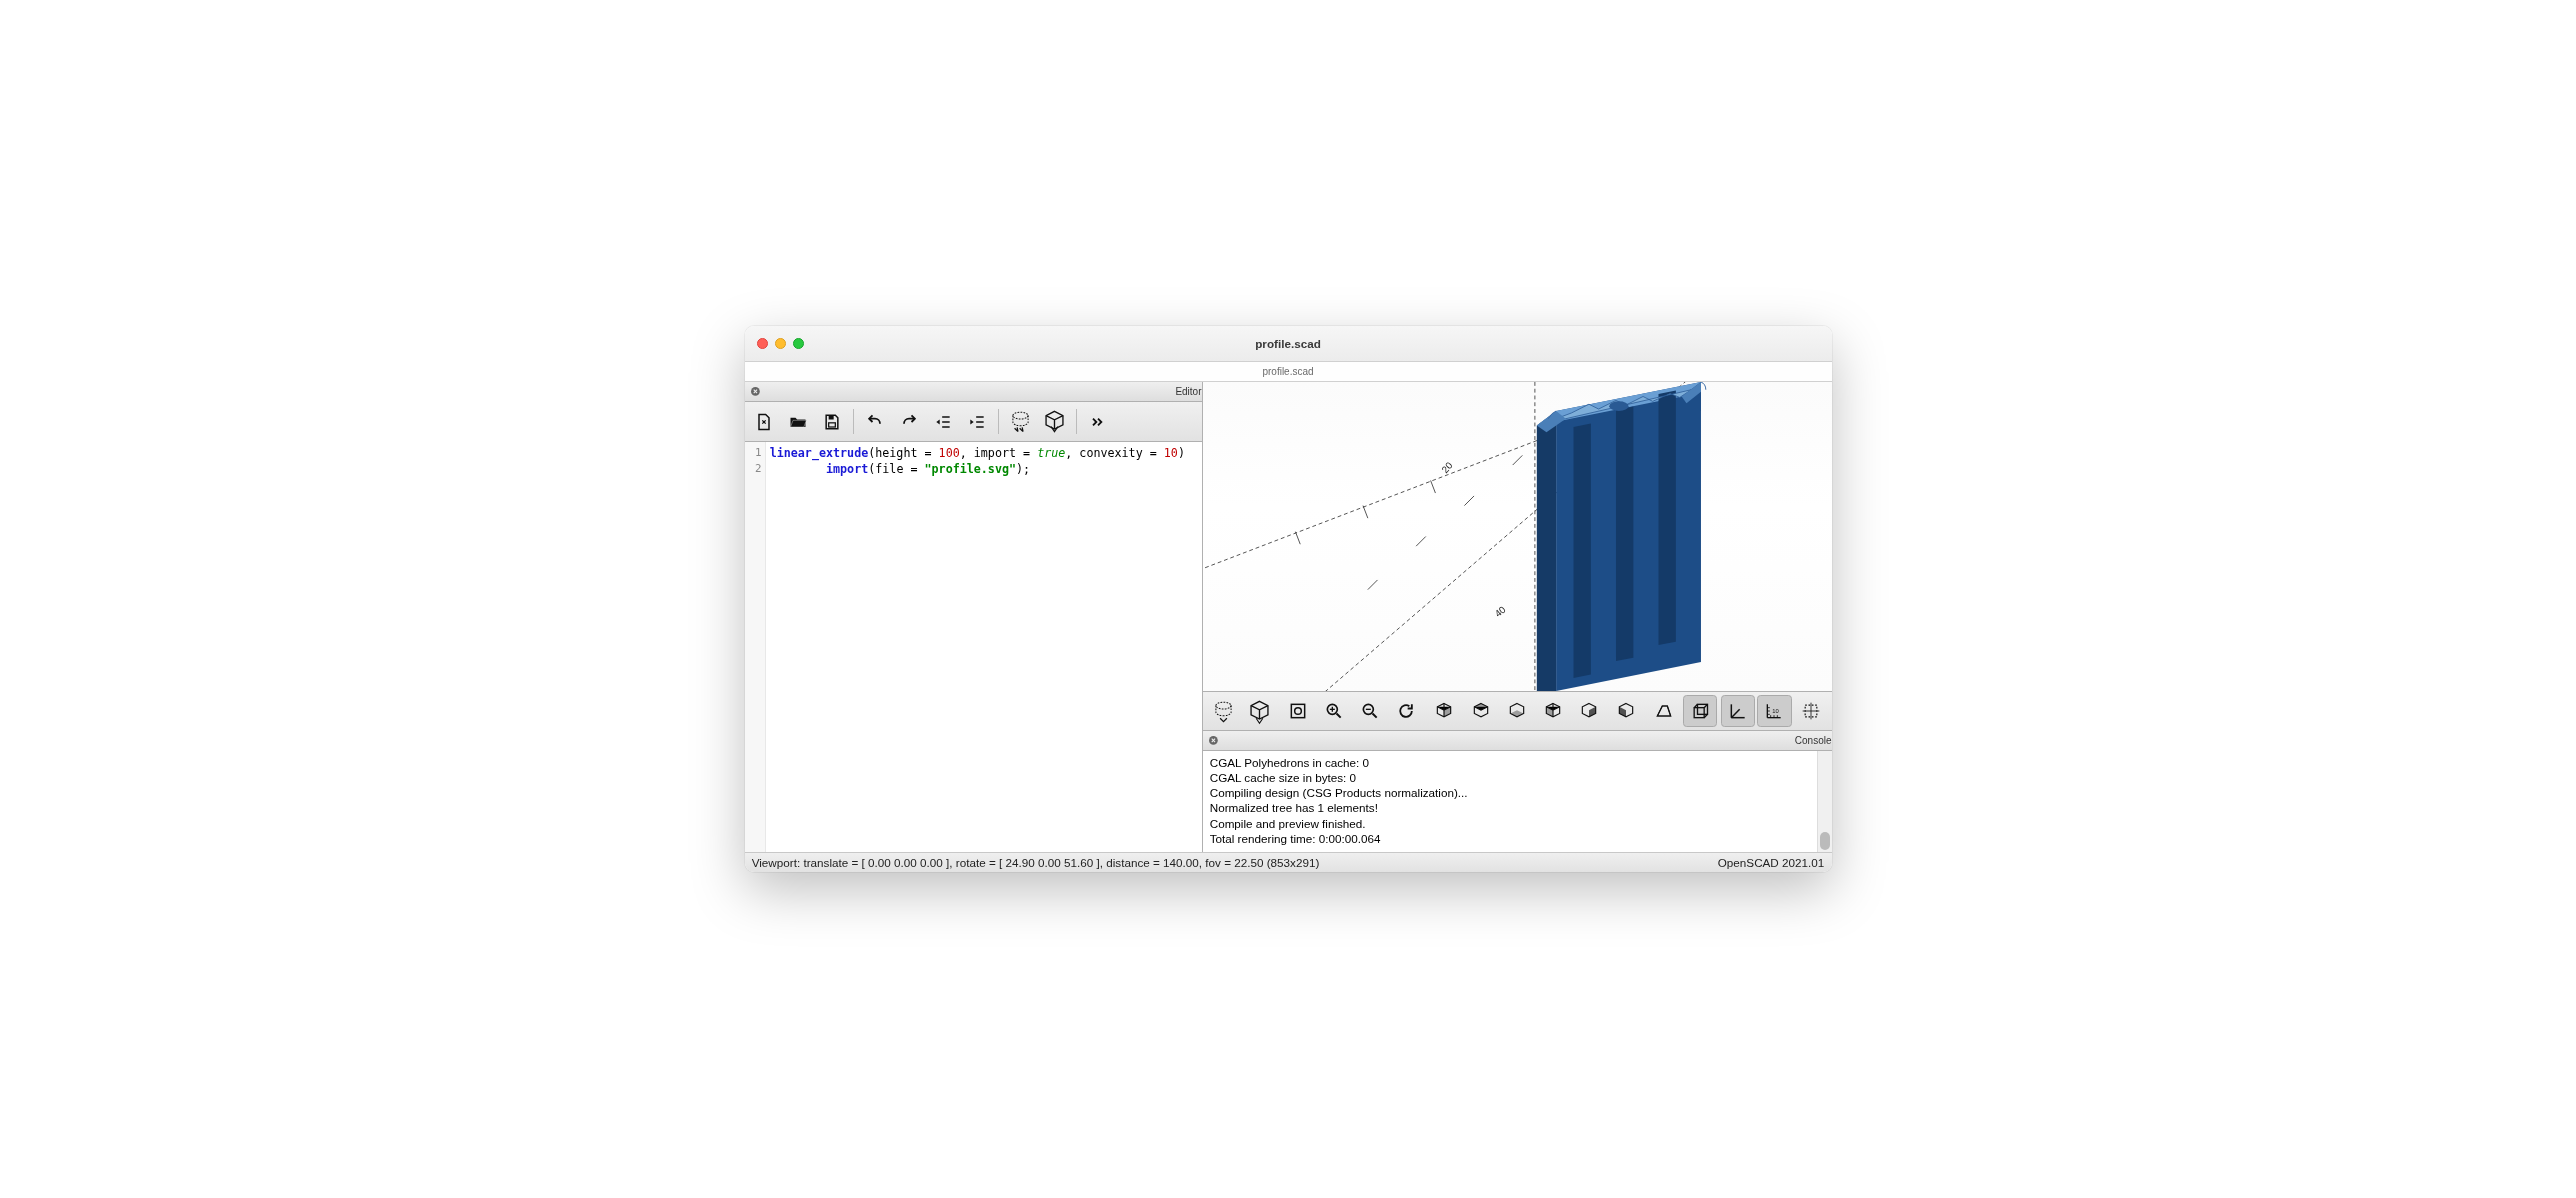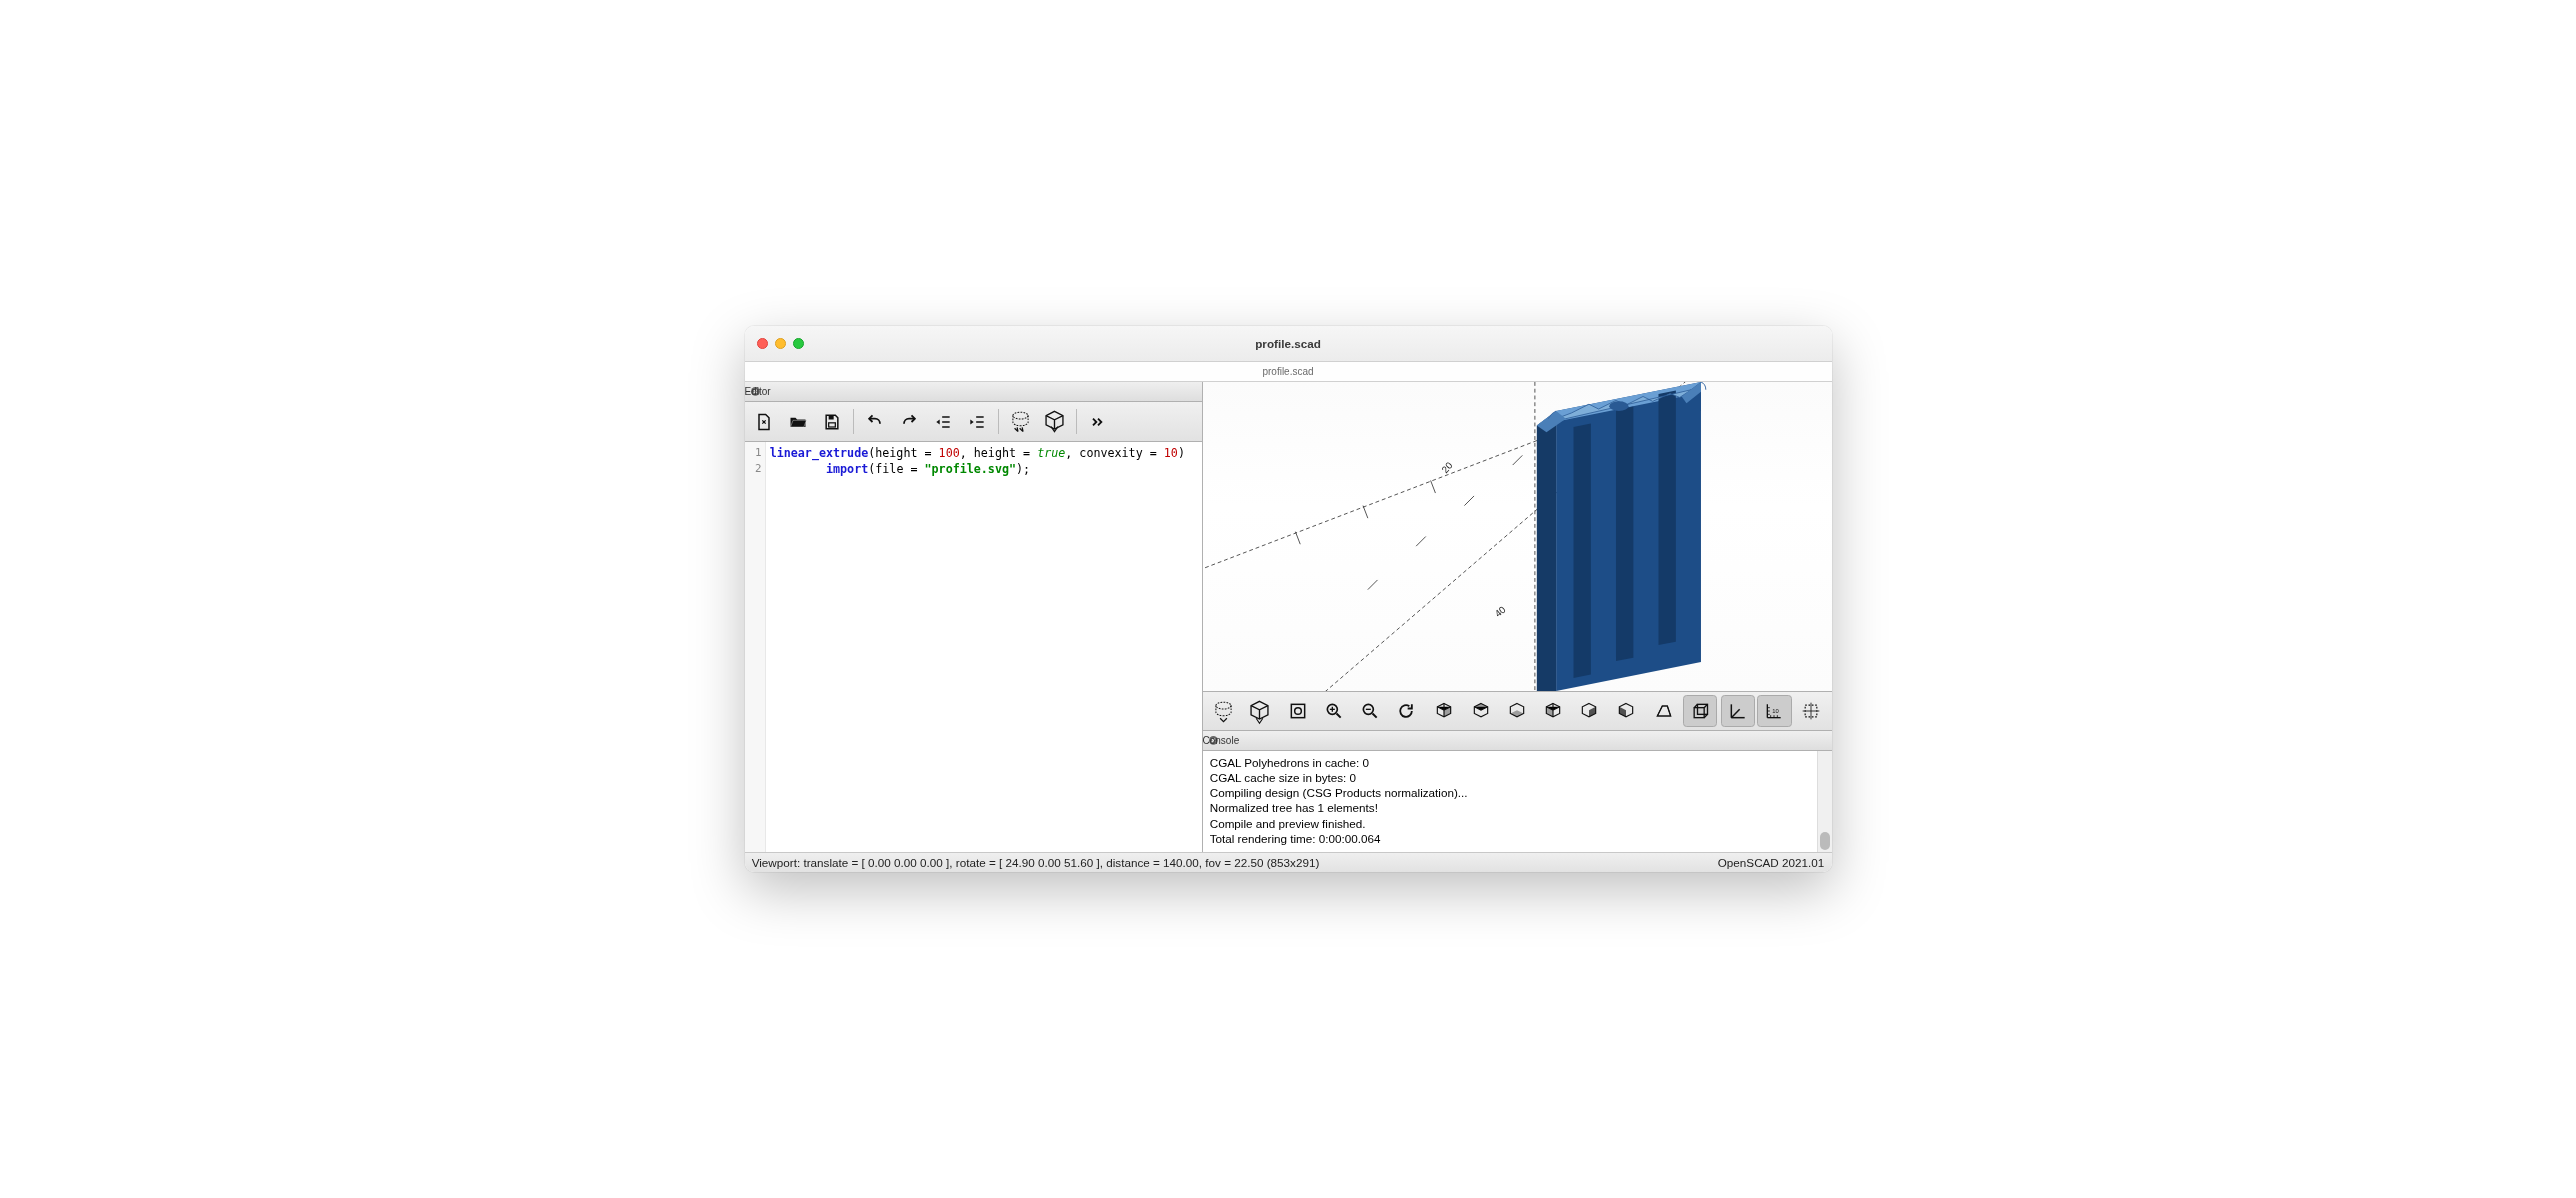--- a/index.html
+++ b/index.html
@@ -39,21 +39,21 @@
   .tl.red{background:#ff5f57;border:0.9px solid #e04640;}
   .tl.yellow{background:#ffbd2e;border:0.9px solid #dea023;}
   .tl.green{background:#28c93f;border:0.9px solid #1ba62f;}
   .titlebar-title{position:absolute;left:0;right:0;text-align:center;font-size:11.7px;font-weight:600;color:#3a3a3a;}
   .tabbar{height:20px;background:#fefefe;border-bottom:0.9px solid #d0d0d0;display:flex;justify-content:center;align-items:center;}
   .tabbar span{font-size:10px;color:#6a6a6a;}
   .main{flex:1;display:flex;min-height:0;}
   .left{width:458px;display:flex;flex-direction:column;border-right:0.9px solid #b0b0b0;}
   .panel-header{height:20px;background:linear-gradient(#efefef,#dedede);border-bottom:0.9px solid #b0b0b0;display:flex;align-items:center;position:relative;}
   .panel-header .close{margin-left:5.4px;color:#555;display:flex;align-items:center;}
-  .panel-header .title{position:absolute;left:0;right:0;text-align:left;font-size:10px;color:#333;}
+  .panel-header .title{position:absolute;left:0;right:0;text-align:right;font-size:10px;color:#333;}
   .toolbar{height:40px;background:linear-gradient(#f0f0f0,#e2e2e2);border-bottom:0.9px solid #b0b0b0;display:flex;align-items:center;padding:0 3.6px;gap:1.8px;}
   .toolbar .sep{width:0.9px;height:25px;background:#bbb;margin:0 3.6px;}
   .tb-btn{width:32px;height:32px;display:flex;align-items:center;justify-content:center;border-radius:3.6px;color:#222;}
   .tb-btn svg{width:20px;height:20px;}
   .tb-btn.big svg{width:27px;height:27px;}
   .editor{flex:1;display:flex;font-family:Menlo,Consolas,monospace;font-size:11.7px;background:#fff;line-height:16px;overflow:hidden;}
   .gutter{width:21.6px;background:#f7f7f7;border-right:0.9px solid #e8e8e8;text-align:right;padding:2.7px 3.6px 0 0;color:#888;font-size:10.8px;}
   .code{flex:1;padding:2.7px 0 0 3.6px;white-space:pre;color:#000;}
   .fn{color:#1a1ad6;font-weight:bold;}
   .num{color:#c00000;}
@@ -171,21 +171,21 @@
               <path d="M6 8l4 4-4 4M12 8l4 4-4 4" fill="none" stroke="#111" stroke-width="2.2"></path>
             </svg>
           </div>
       </div>
 
       <div class="editor">
         <div class="gutter">
             <div>1</div>
             <div>2</div>
           </div>
-        <div class="code"><span class="fn">linear_extrude</span>(<span>height = </span><span class="num">100</span><span>, height = </span><span class="bool">true</span><span>, convexity = </span><span class="num">10</span>)
+        <div class="code"><span class="fn">linear_extrude</span>(<span>height = </span><span class="num">100</span><span>, import = </span><span class="bool">true</span><span>, convexity = </span><span class="num">10</span>)
         <span class="fn">import</span>(<span>file = </span><span class="str">"profile.svg"</span><span>);</span></div>
       </div>
     </div>
 
     <div class="right">
       <div class="viewport">
         <svg viewBox="0 0 920 320" preserveAspectRatio="xMidYMid slice">
 
           <g stroke="#222" stroke-width="0.8" stroke-dasharray="4 3" fill="none">
             <line x1="250" y1="330" x2="680" y2="-40"></line>

